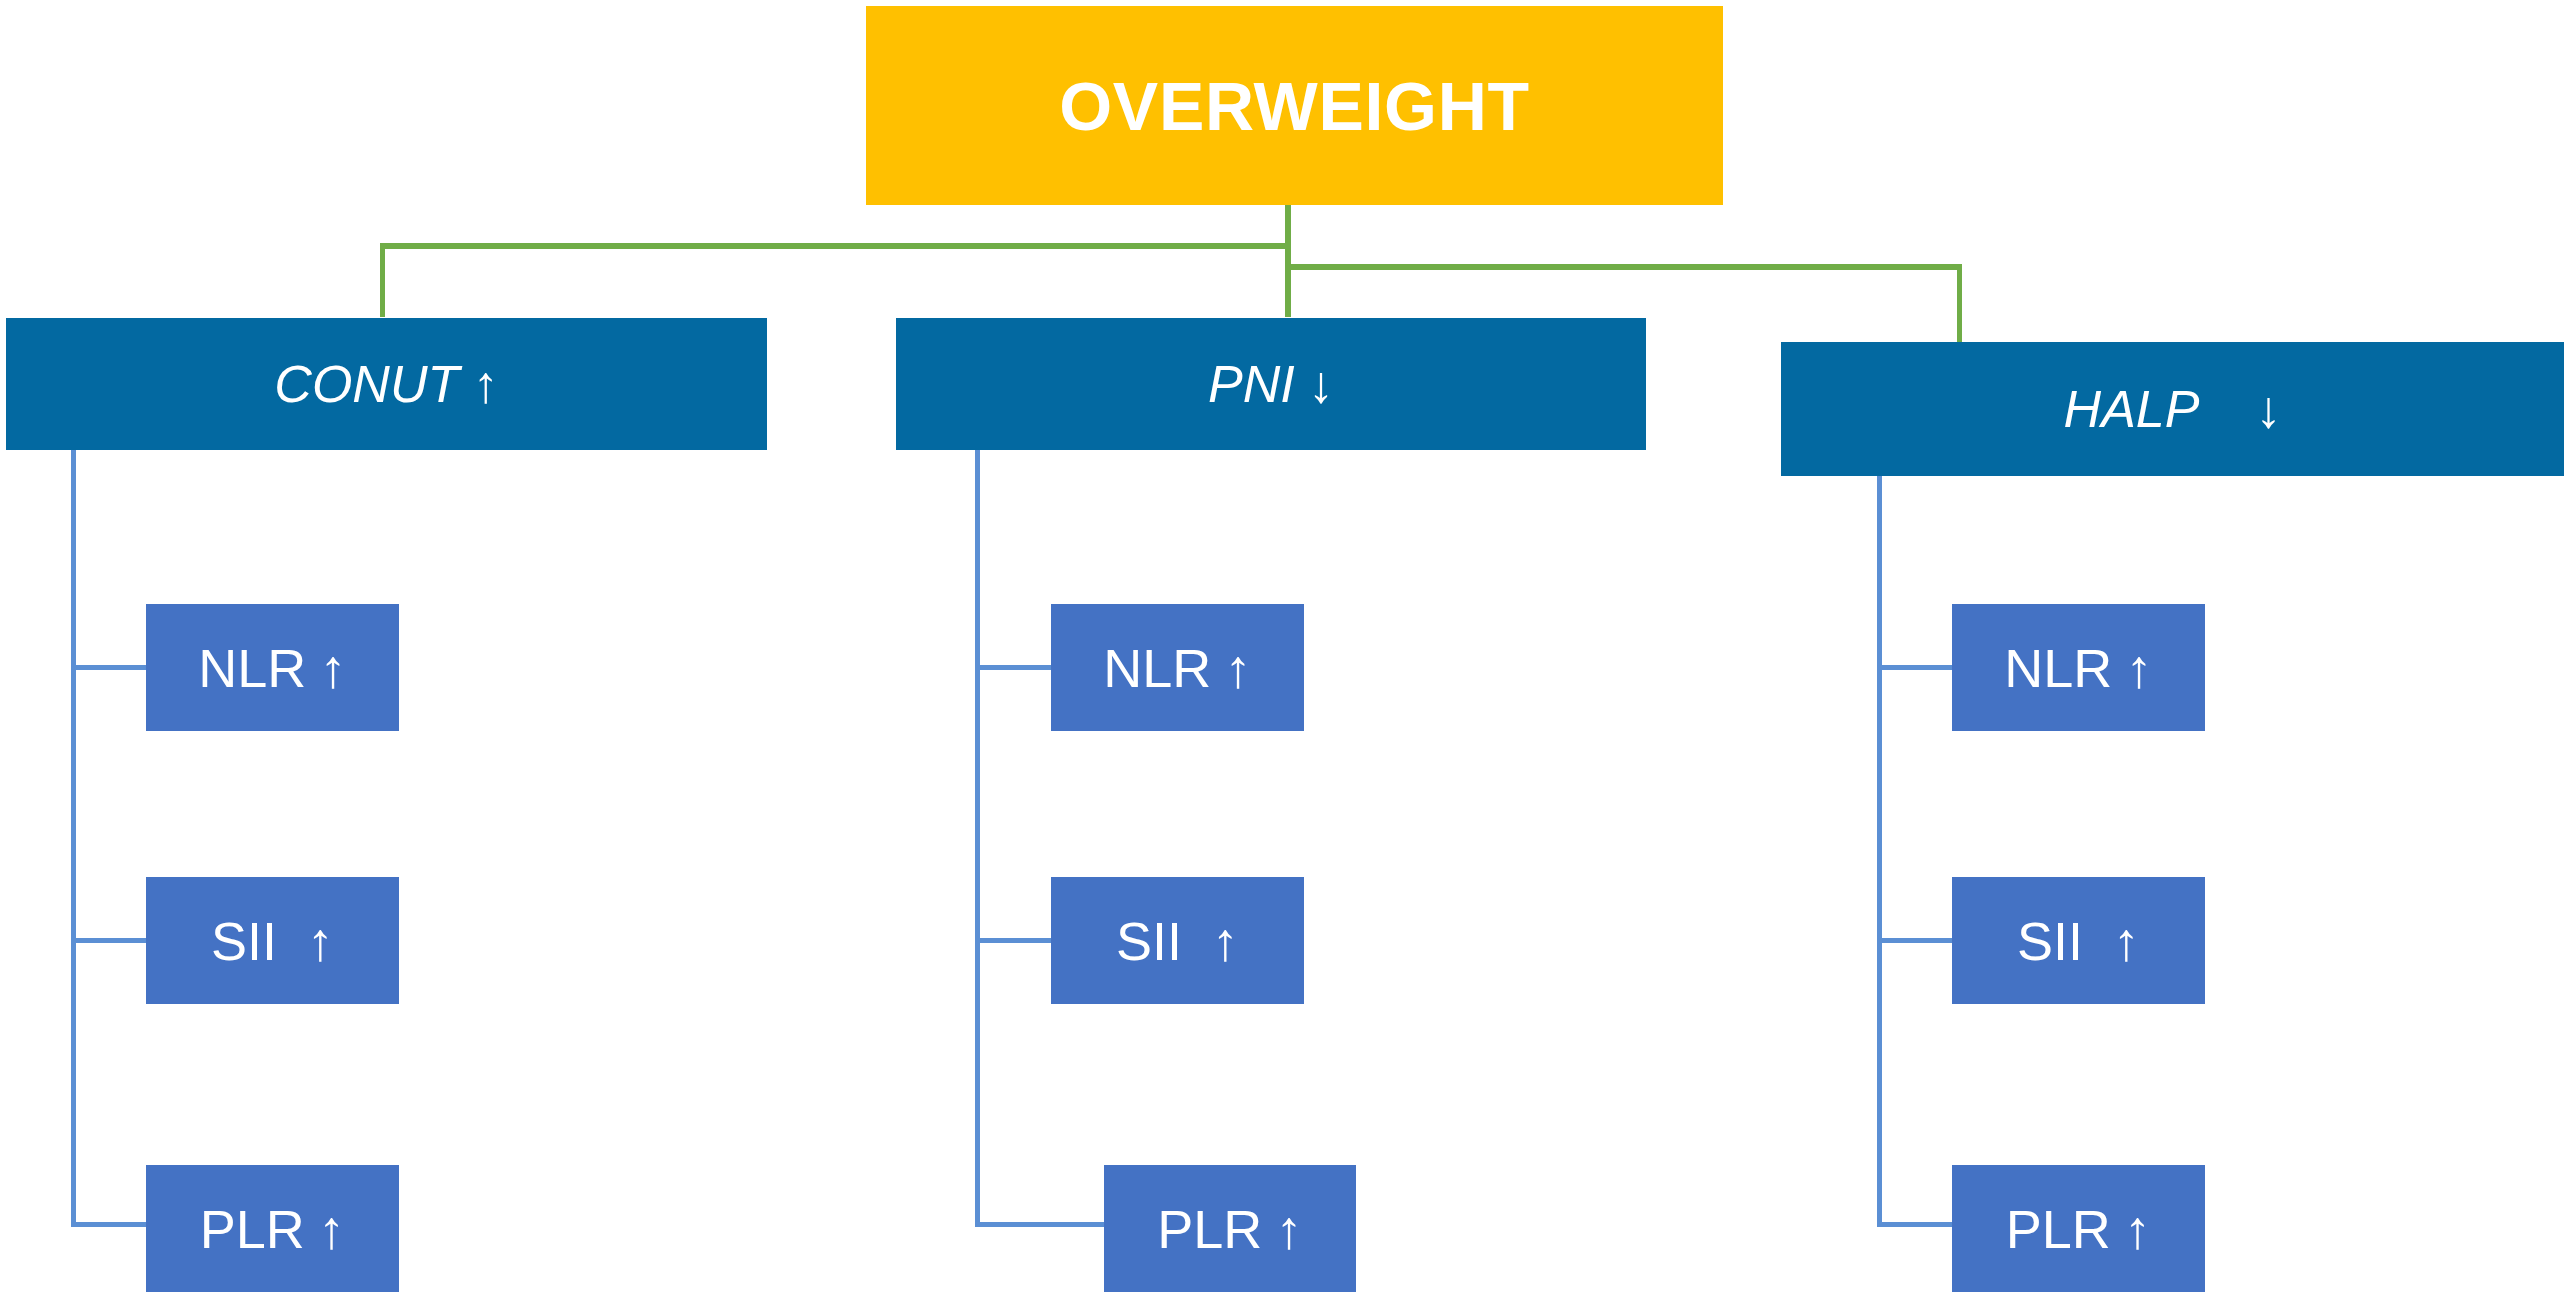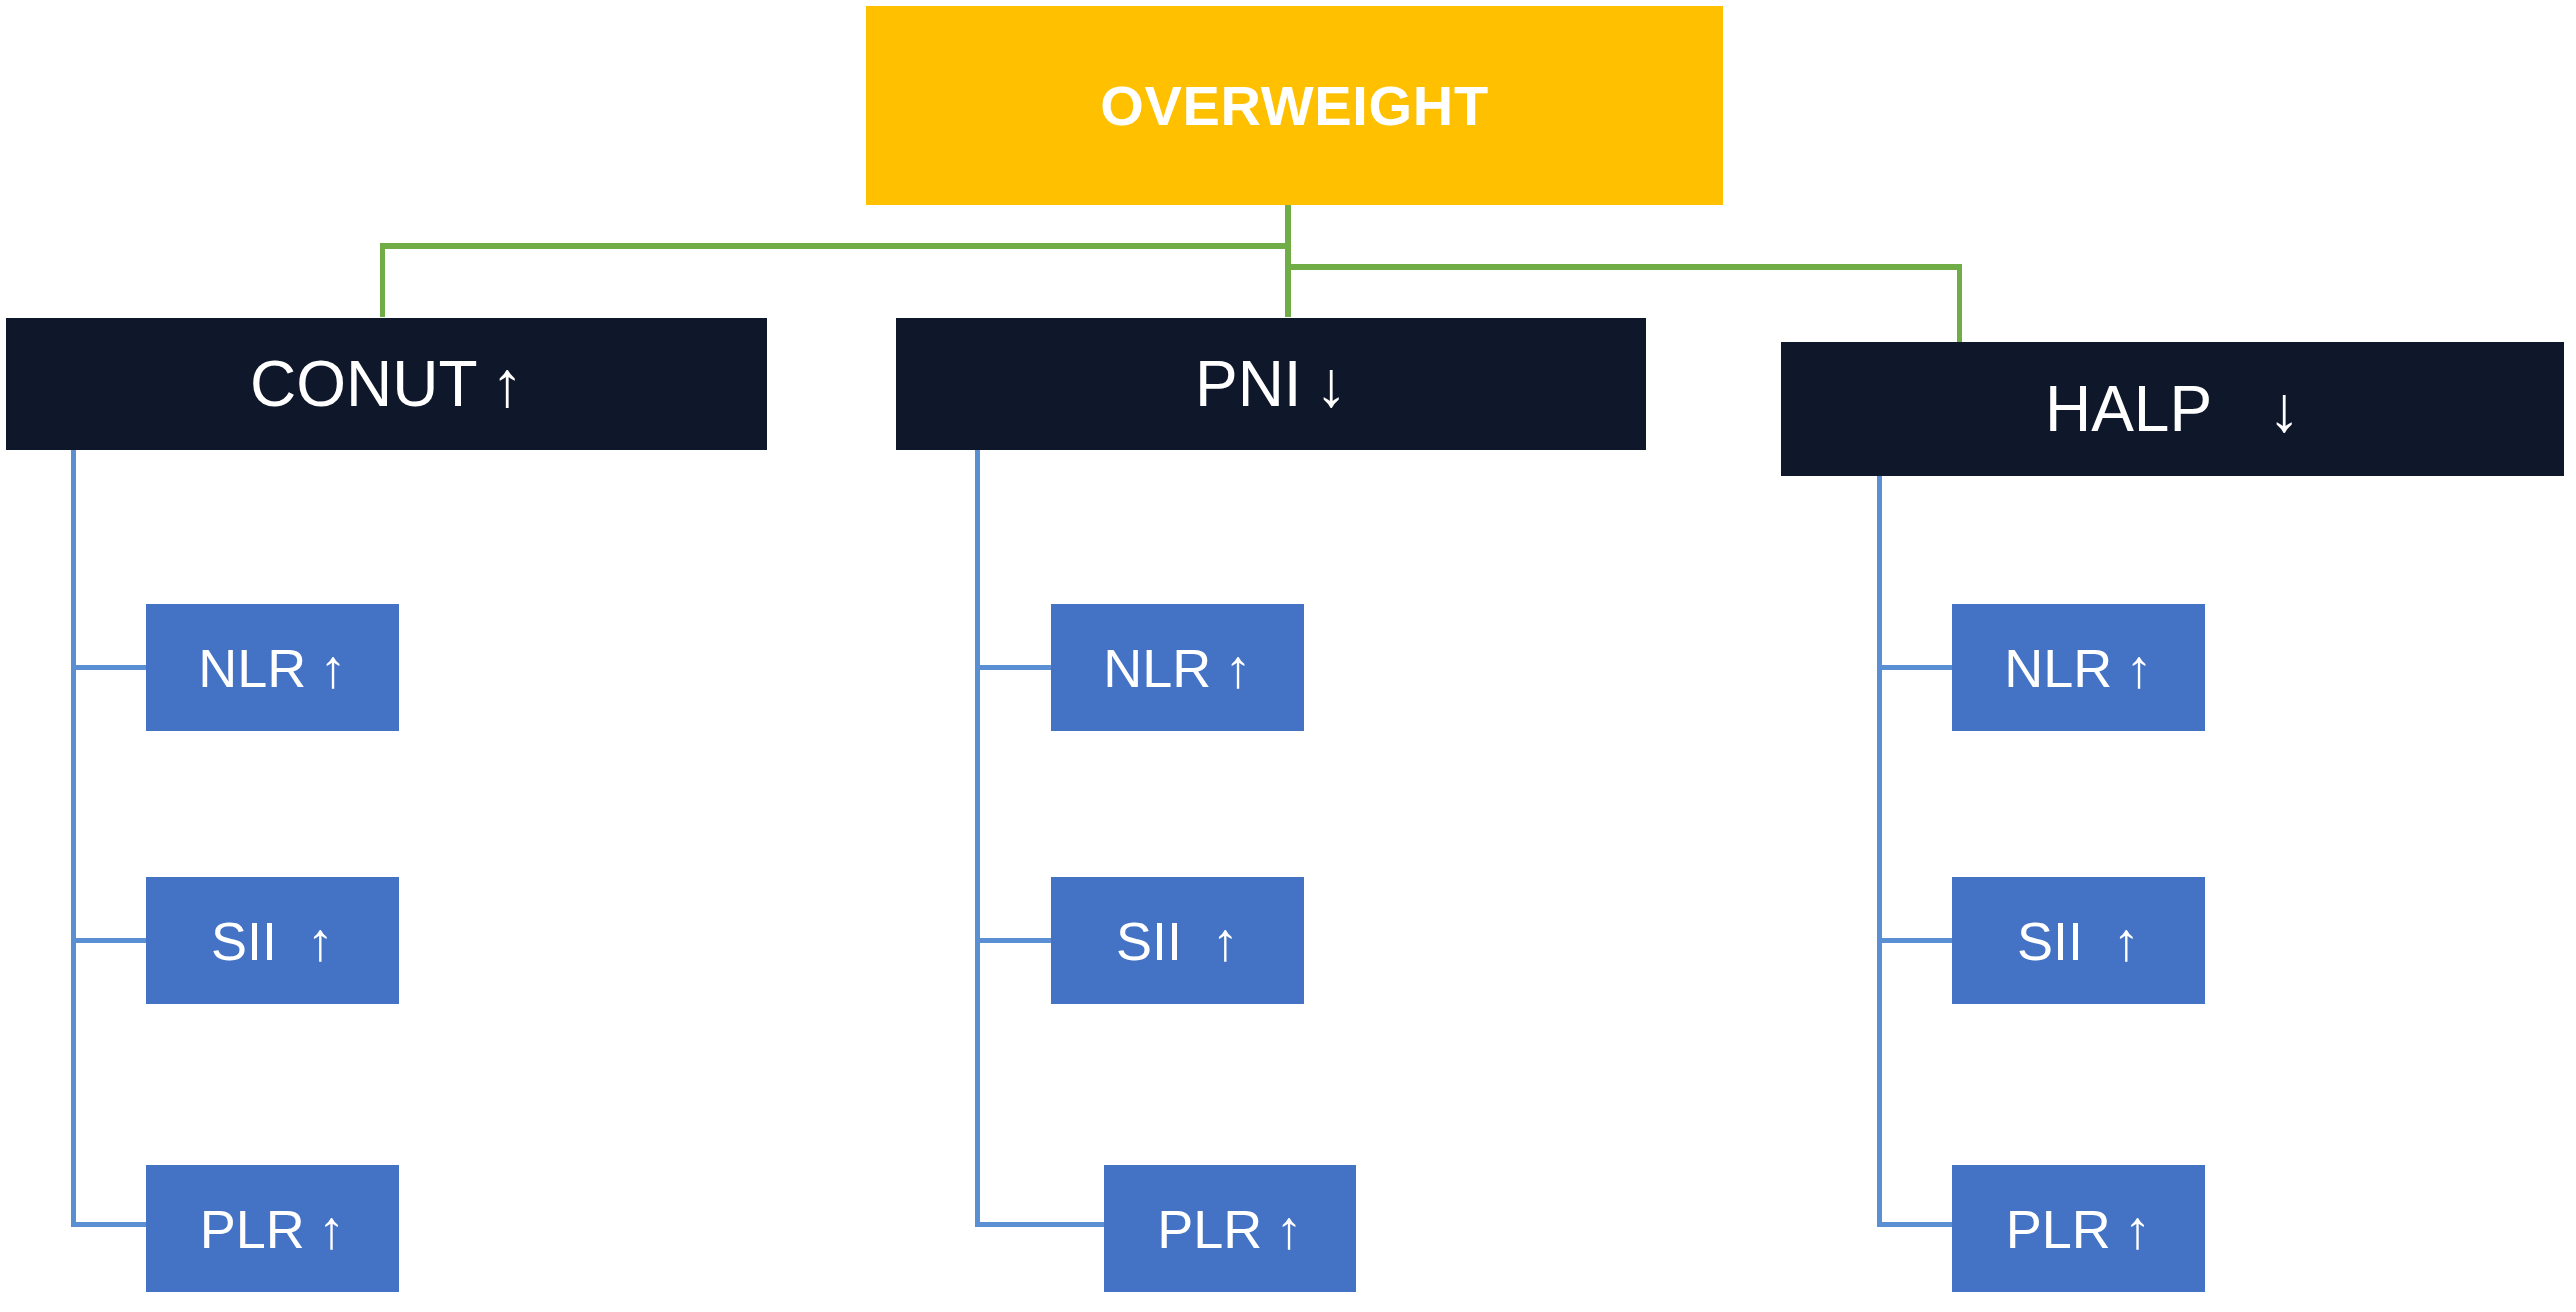--- a/index.html
+++ b/index.html
@@ -22,28 +22,29 @@
     display: flex;
     align-items: center;
     justify-content: center;
     color: #ffffff;
     box-sizing: border-box;
     white-space: nowrap;
     line-height: 1;
   }
   .node-root {
     background: #FFC000;
-    font-size: 56px;
+    font-size: 68px;
     font-weight: bold;
     letter-spacing: 0.7px;
   }
   .node-index {
-    background: #0f172a;
-    font-size: 64px;
+    background: #0369a1;
+    font-size: 52px;
     font-weight: normal;
+    font-style: italic;
   }
   .node-marker {
     background: #4472C4;
     font-size: 54px;
     font-weight: normal;
   }
   .arrow {
     display: inline-block;
     font-weight: normal;
   }

